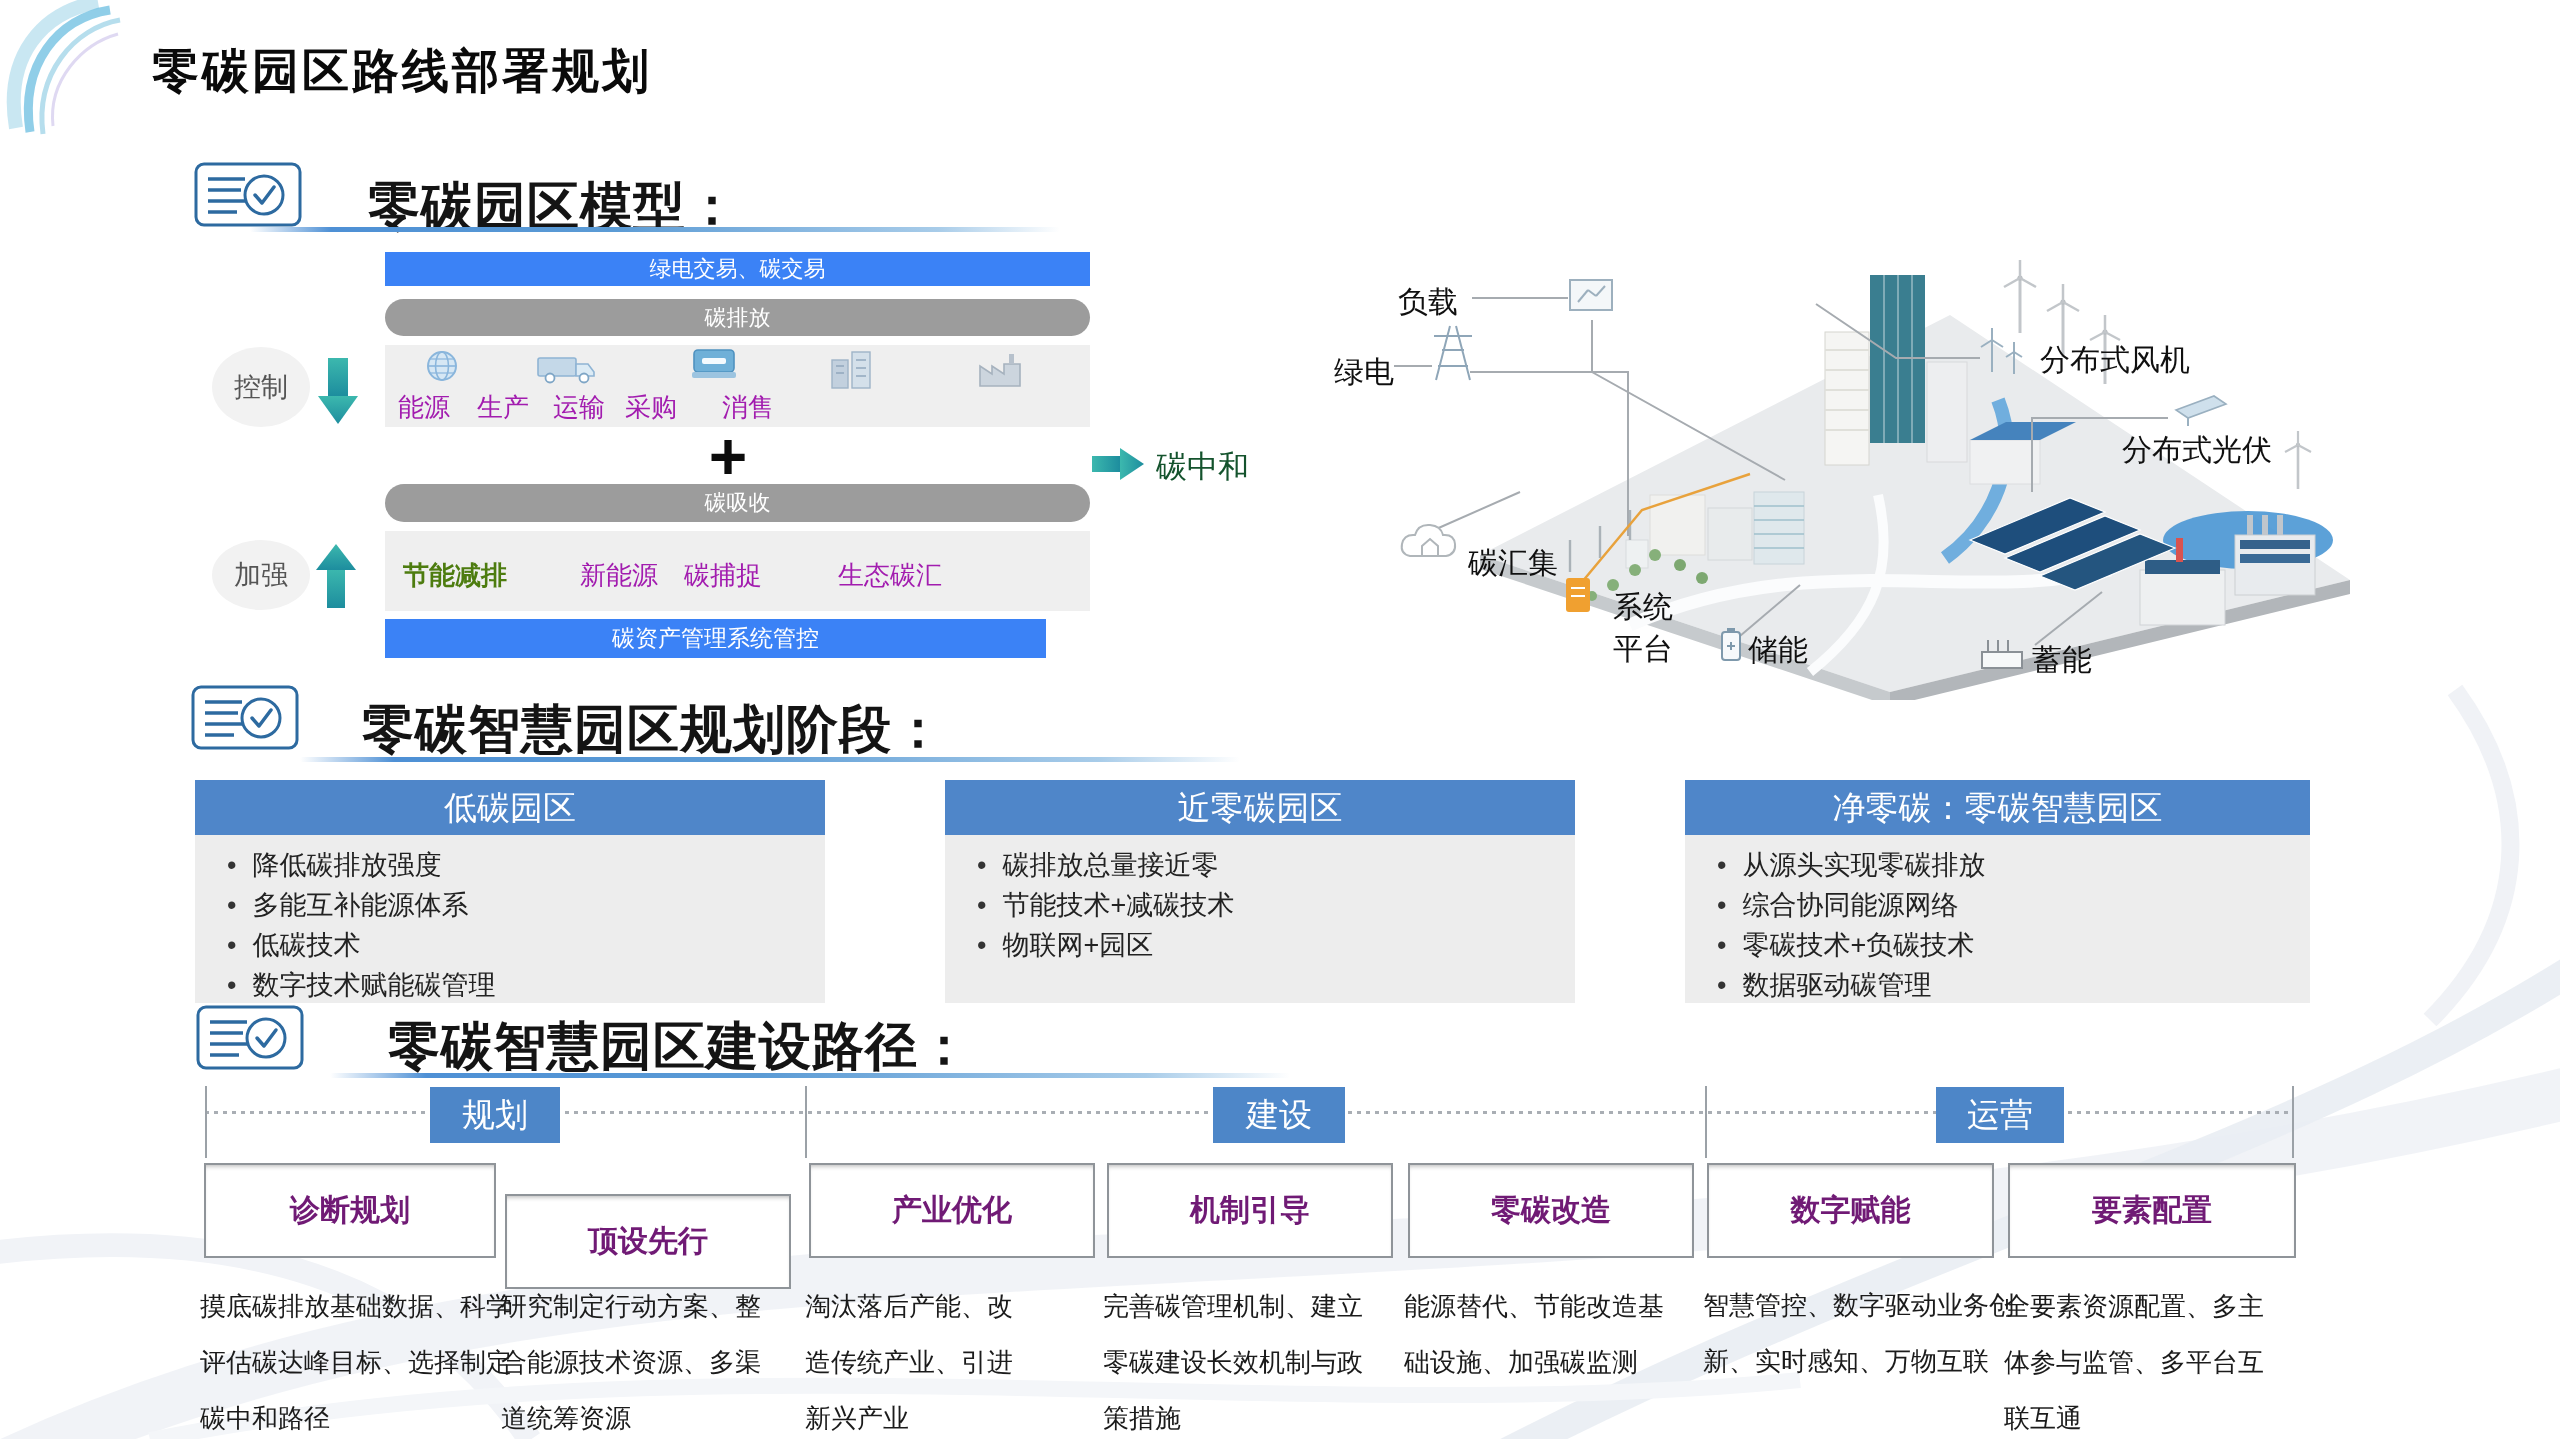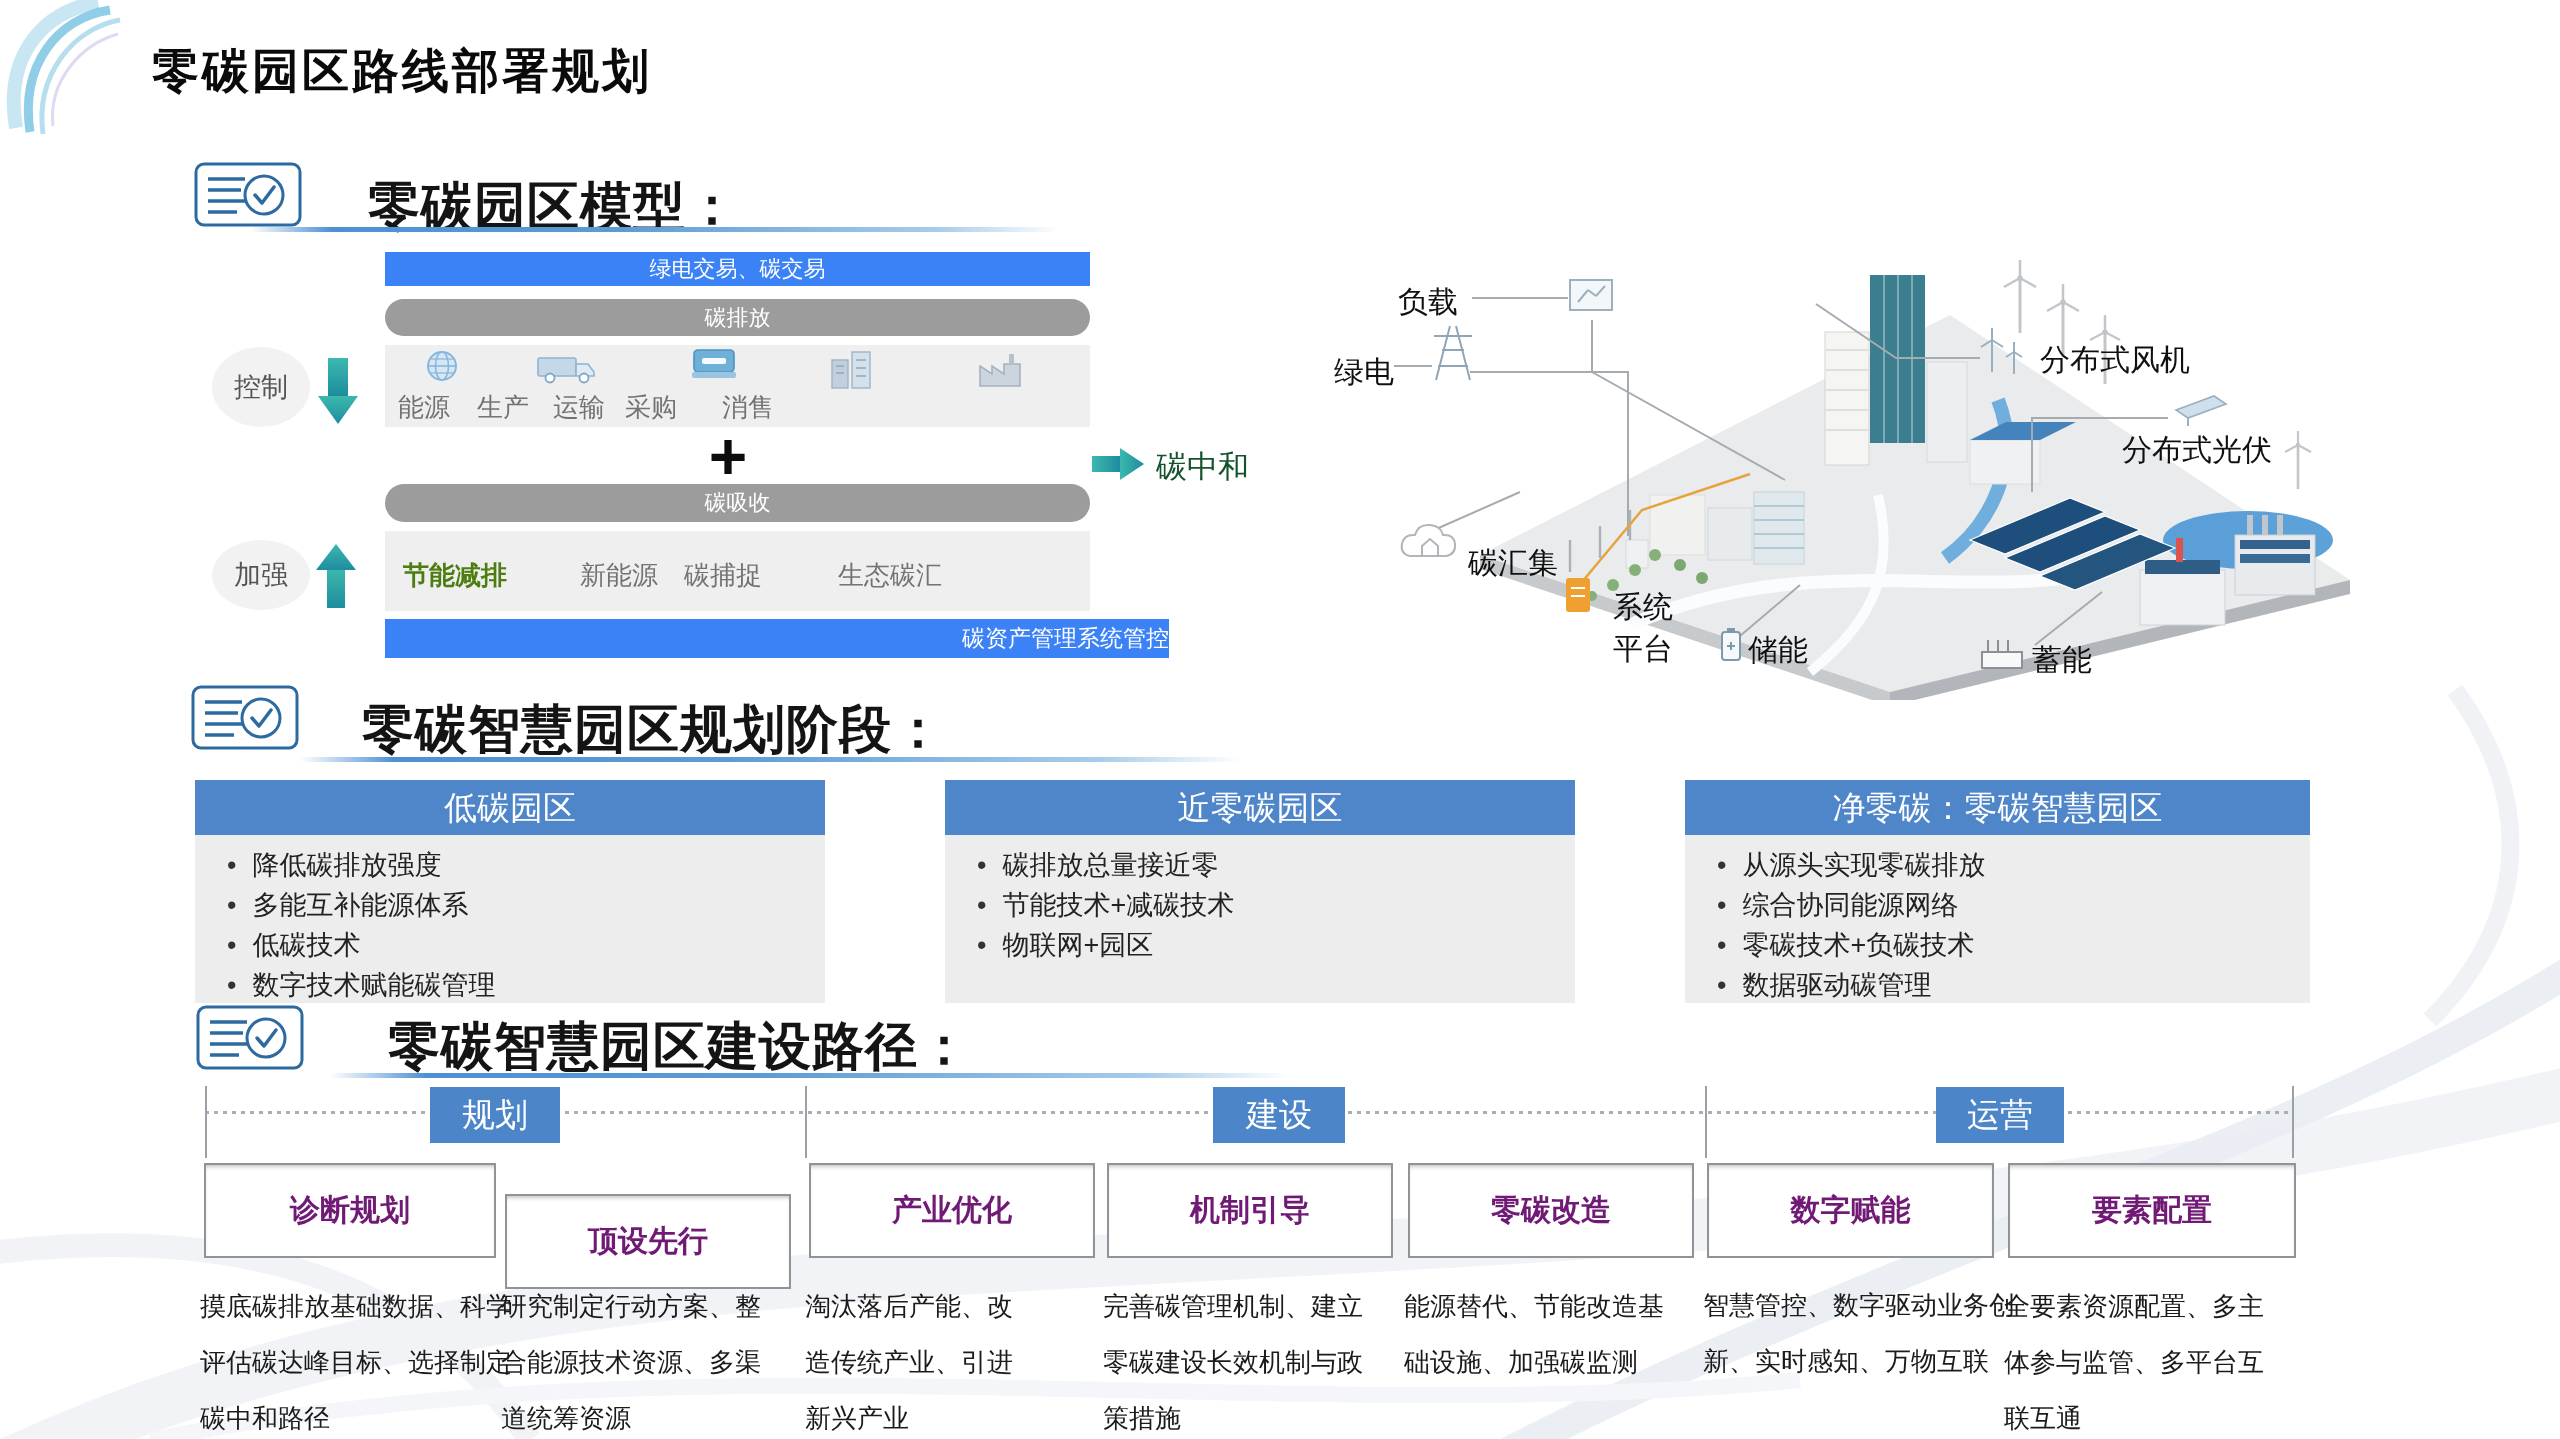--- a/index.html
+++ b/index.html
@@ -9,21 +9,21 @@
   .abs{position:absolute;}
   
   .main-title{font-size:47px;font-weight:800;letter-spacing:3px;color:#0a0a0a;}
   .sec-head{font-size:52px;font-weight:600;color:#141414;letter-spacing:1px;}
   .sec-underline{height:5px;border-radius:3px;
      background:linear-gradient(90deg,rgba(110,170,225,0) 0%,#4e90d5 10%,#5b9bd5 45%,#a8cce9 85%,rgba(255,255,255,0) 100%);}
   
   .bar-blue{background:#3b82f6;color:#fff;text-align:center;}
   .pill{background:#9c9c9c;color:#fff;text-align:center;border-radius:20px;}
   .flow-panel{background:#efefef;}
-  .flow-label{font-size:26px;color:#737373;}
+  .flow-label{font-size:26px;color:#a21caf;}
   .flow-label.bold{font-weight:700;color:#4d7c0f;}
   .ellipse-tag{background:#f2f2f2;border-radius:50%;text-align:center;color:#555;font-size:27px;}
   .plus-glyph{font-size:66px;font-weight:900;color:#0c0c0c;line-height:56px;text-align:center;}
   .result-label{font-size:31px;color:#14532d;}
   
   .stage-col-head{background:#4f86c9;color:#fff;font-size:33px;text-align:center;line-height:55px;height:55px;}
   .stage-col-body{background:#ededed;padding:10px 0 0 28px;box-sizing:border-box;}
   .bullet{font-size:27px;color:#222;line-height:40px;white-space:nowrap;}
   .bullet::before{content:"•";margin:0 16px 0 4px;color:#333;}
   
@@ -118,21 +118,21 @@
   <div class="abs plus-glyph" style="left:696px;top:428px;width:64px;">+</div>
 
   <div class="abs pill" style="left:385px;top:484px;width:705px;height:38px;font-size:22px;line-height:38px;">碳吸收</div>
 
   <div class="abs flow-panel" style="left:385px;top:531px;width:705px;height:80px;"></div>
   <div class="abs flow-label bold" style="left:403px;top:558px;">节能减排</div>
   <div class="abs flow-label" style="left:580px;top:558px;">新能源</div>
   <div class="abs flow-label" style="left:684px;top:558px;">碳捕捉</div>
   <div class="abs flow-label" style="left:838px;top:558px;">生态碳汇</div>
 
-  <div class="abs bar-blue" style="left:385px;top:619px;width:784px;height:39px;font-size:23px;line-height:39px;text-align:right;">碳资产管理系统管控</div>
+  <div class="abs bar-blue" style="left:385px;top:619px;width:661px;height:39px;font-size:23px;line-height:39px;">碳资产管理系统管控</div>
 
   <div class="abs ellipse-tag" style="left:212px;top:347px;width:98px;height:80px;line-height:80px;">控制</div>
   <svg class="abs" style="left:314px;top:356px;" width="48" height="70" viewBox="0 0 48 70">
     <defs>
         <linearGradient id="tealg" x1="0" y1="0" x2="0" y2="1">
       <stop offset="0" stop-color="#3cb8ae"></stop>
           <stop offset="1" stop-color="#1d8d9e"></stop>
         </linearGradient>
       </defs>
     <rect x="14" y="2" width="20" height="38" fill="url(#tealg)"></rect>

